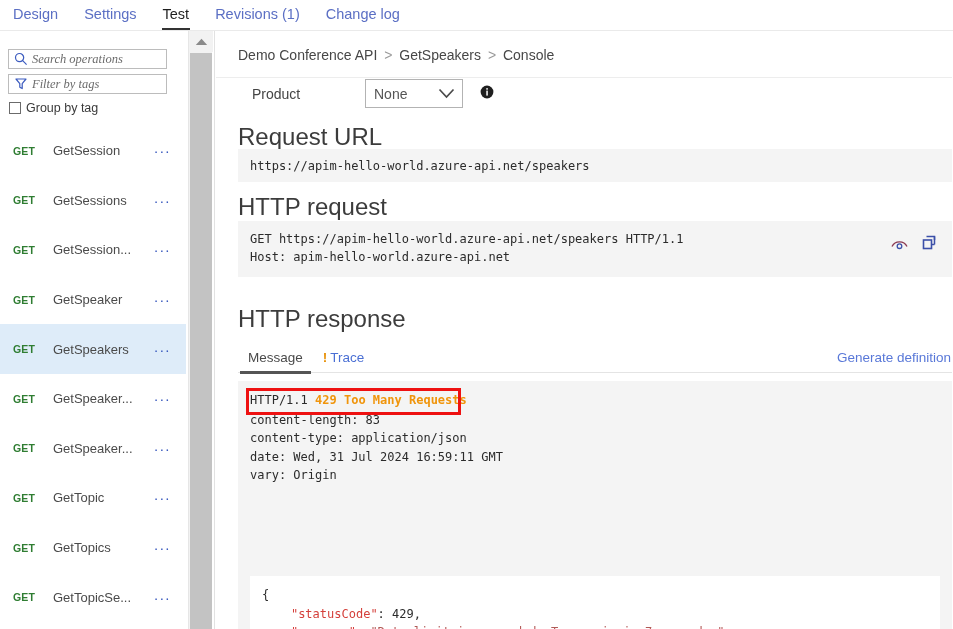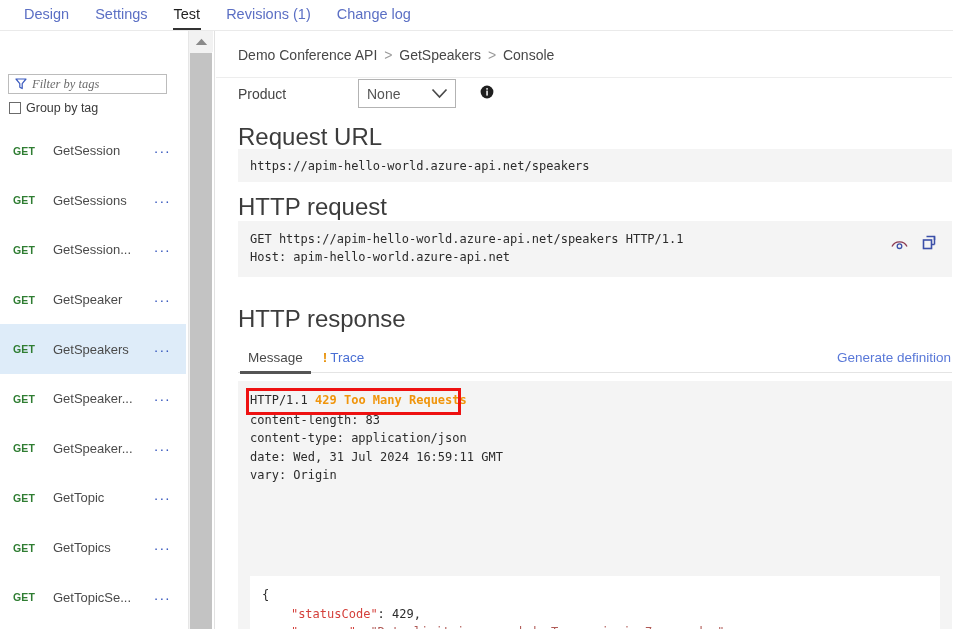--- a/index.html
+++ b/index.html
@@ -11,21 +11,21 @@
     font-family: "Liberation Sans", sans-serif;
     color: #333333;
   }
   .page { position: relative; width: 953px; height: 629px; background:#fff; }
 
   
   .topnav {
     position: absolute; top: 0; left: 0; width: 953px; height: 30px;
     background: #fff;
   }
-  .topnav-inner { display: flex; align-items: flex-start; padding-left: 11px; }
+  .topnav-inner { display: flex; align-items: flex-start; padding-left: 0; }
   .topnav-tab {
     position: relative;
     font-size: 14.5px;
     color: #5b6fc4;
     padding: 3px 13px 0 13px;
     line-height: 22px;
     white-space: nowrap;
     cursor: pointer;
   }
   .topnav-tab.active { color: #1f1f1f; }
@@ -118,22 +118,22 @@
     position: absolute; top: 16px; left: 22px;
     font-size: 14px; color: #474747; white-space: nowrap;
   }
   .breadcrumb .sep { color: #9a9a9a; padding: 0 3px; }
   .bc-line {
     position: absolute; top: 46px; left: 0; width: 737px; height: 1px;
     background: #ededed;
   }
 
   .product-row {
-    position: absolute; top: 48px; left: 22px;
-    display: flex; align-items: center; gap: 10px;
+    position: absolute; top: 48px; left: 36px;
+    display: flex; align-items: center; gap: 3px;
   }
   .product-label { font-size: 14px; color: #444; width: 110px; }
   .select {
     position: relative;
     width: 98px; height: 29px; border: 1px solid #b3b3b3; background: #fff;
     display: flex; align-items: center; padding-left: 8px;
     font-size: 14px; color: #555;
     cursor: pointer;
   }
   .chev {
@@ -230,20 +230,29 @@
       <div class="topnav-tab">Settings</div>
       <div class="topnav-tab active">Test</div>
       <div class="topnav-tab">Revisions (1)</div>
       <div class="topnav-tab">Change log</div>
     </div>
   </div>
   <div class="topnav-sep"></div>
 
   <div class="leftpanel">
 
+    <div class="searchbox">
+      <span class="ico-svg">
+        <svg width="14" height="14" viewBox="0 0 14 14">
+          <circle cx="5.6" cy="5.6" r="4.1" fill="none" stroke="#3b5bbf" stroke-width="1.2"></circle>
+          <line x1="8.7" y1="8.7" x2="12.6" y2="12.6" stroke="#3b5bbf" stroke-width="1.2"></line>
+        </svg>
+      </span>
+      <span class="ph">Search operations</span>
+    </div>
 
     <div class="filterbox">
       <span class="ico-svg">
         <svg width="14" height="14" viewBox="0 0 14 14">
           <path d="M2 2 H12 L8.2 6.6 V11.6 L5.8 10.2 V6.6 Z" fill="none" stroke="#3b5bbf" stroke-width="1.2" stroke-linejoin="round"></path>
         </svg>
       </span>
       <span class="ph">Filter by tags</span>
     </div>
 

